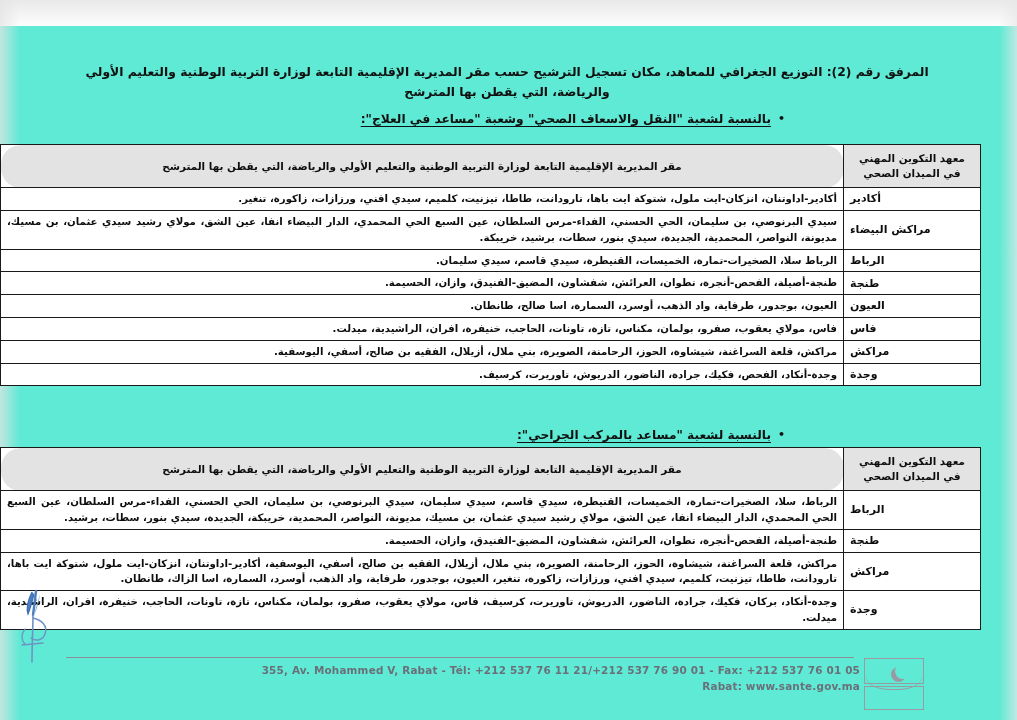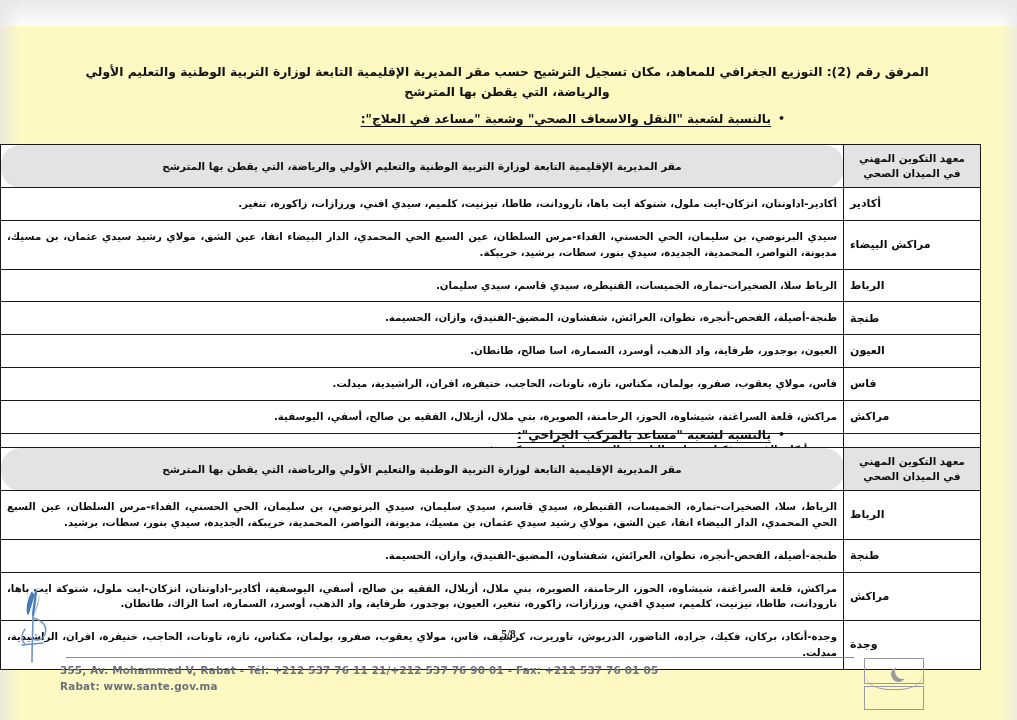--- a/index.html
+++ b/index.html
@@ -12,21 +12,21 @@
     height: 720px;
     background: #ffffff;
     font-family: "DejaVu Sans", "Liberation Sans", sans-serif;
     overflow: hidden;
     position: relative;
   }
   .page {
     position: relative;
     width: 1017px;
     height: 720px;
-    background: #fef9c3;
+    background: #5eead4;
     box-sizing: border-box;
     margin-left: 36px;
   }
   
   .scan-edge-top {
     position: absolute;
     top: 0; left: 0; right: 0;
     height: 26px;
     background: linear-gradient(to bottom, #e9e9e9, #fdfdfd);
     pointer-events: none;
@@ -91,21 +91,21 @@
     table-layout: fixed;
     direction: rtl;
     background: #ffffff;
   }
   #table-1 { top: 144px; right: 36px; width: 946px; }
   #table-2 { top: 447px; right: 36px; width: 946px; }
 
   table.reg-table td,
   table.reg-table th {
     border: 1px solid #1a1a1a;
-    padding: 8px 6px;
+    padding: 3px 6px;
     vertical-align: middle;
     color: #0d0d0d;
   }
   table.reg-table th {
     background: #e3e3e3;
     font-size: 10.4px;
     font-weight: bold;
     line-height: 1.45;
     text-align: center;
     padding: 6px 8px;
@@ -148,21 +148,21 @@
     left: 66px;
     width: 788px;
     height: 1px;
     background: #8d8d95;
   }
   .footer-text {
     position: absolute;
     top: 663px;
     left: 60px;
     width: 800px;
-    text-align: left;
+    text-align: right;
     direction: ltr;
     font-family: "DejaVu Sans", "Liberation Sans", sans-serif;
     font-size: 10.4px;
     font-weight: bold;
     color: #6b6f7a;
     line-height: 1.5;
     letter-spacing: 0.2px;
   }
 
   .footer-logo {
@@ -300,21 +300,20 @@
           <td class="cell-institute">مراكش</td>
           <td class="cell-regions">مراكش، قلعة السراغنة، شيشاوة، الحوز، الرحامنة، الصويرة، بني ملال، أزيلال، الفقيه بن صالح، أسفي، اليوسفية، أكادير-اداوتنان، انزكان-ايت ملول، شتوكة ايت باها، تارودانت، طاطا، تيزنيت، كلميم، سيدي افني، ورزازات، زاكورة، تنغير، العيون، بوجدور، طرفاية، واد الذهب، أوسرد، السمارة، اسا الزاك، طانطان.</td>
         </tr>
         <tr>
           <td class="cell-institute">وجدة</td>
           <td class="cell-regions">وجدة-أنكاد، بركان، فكيك، جرادة، الناضور، الدريوش، تاوريرت، كرسيف، فاس، مولاي يعقوب، صفرو، بولمان، مكناس، تازة، تاونات، الحاجب، خنيفرة، افران، الراشيدية، ميدلت.</td>
         </tr>
       </tbody>
     </table>
 
-    <div class="page-number">5/8</div>
 
     <div class="footer-rule"></div>
     <div class="footer-text">
       <div>355, Av. Mohammed V, Rabat - Tél: +212 537 76 11 21/+212 537 76 90 01 - Fax: +212 537 76 01 05</div>
       <div>Rabat: www.sante.gov.ma</div>
     </div>
 
     <div class="footer-logo">
       <div class="box-top"></div>
       <div class="box-bottom"></div>

